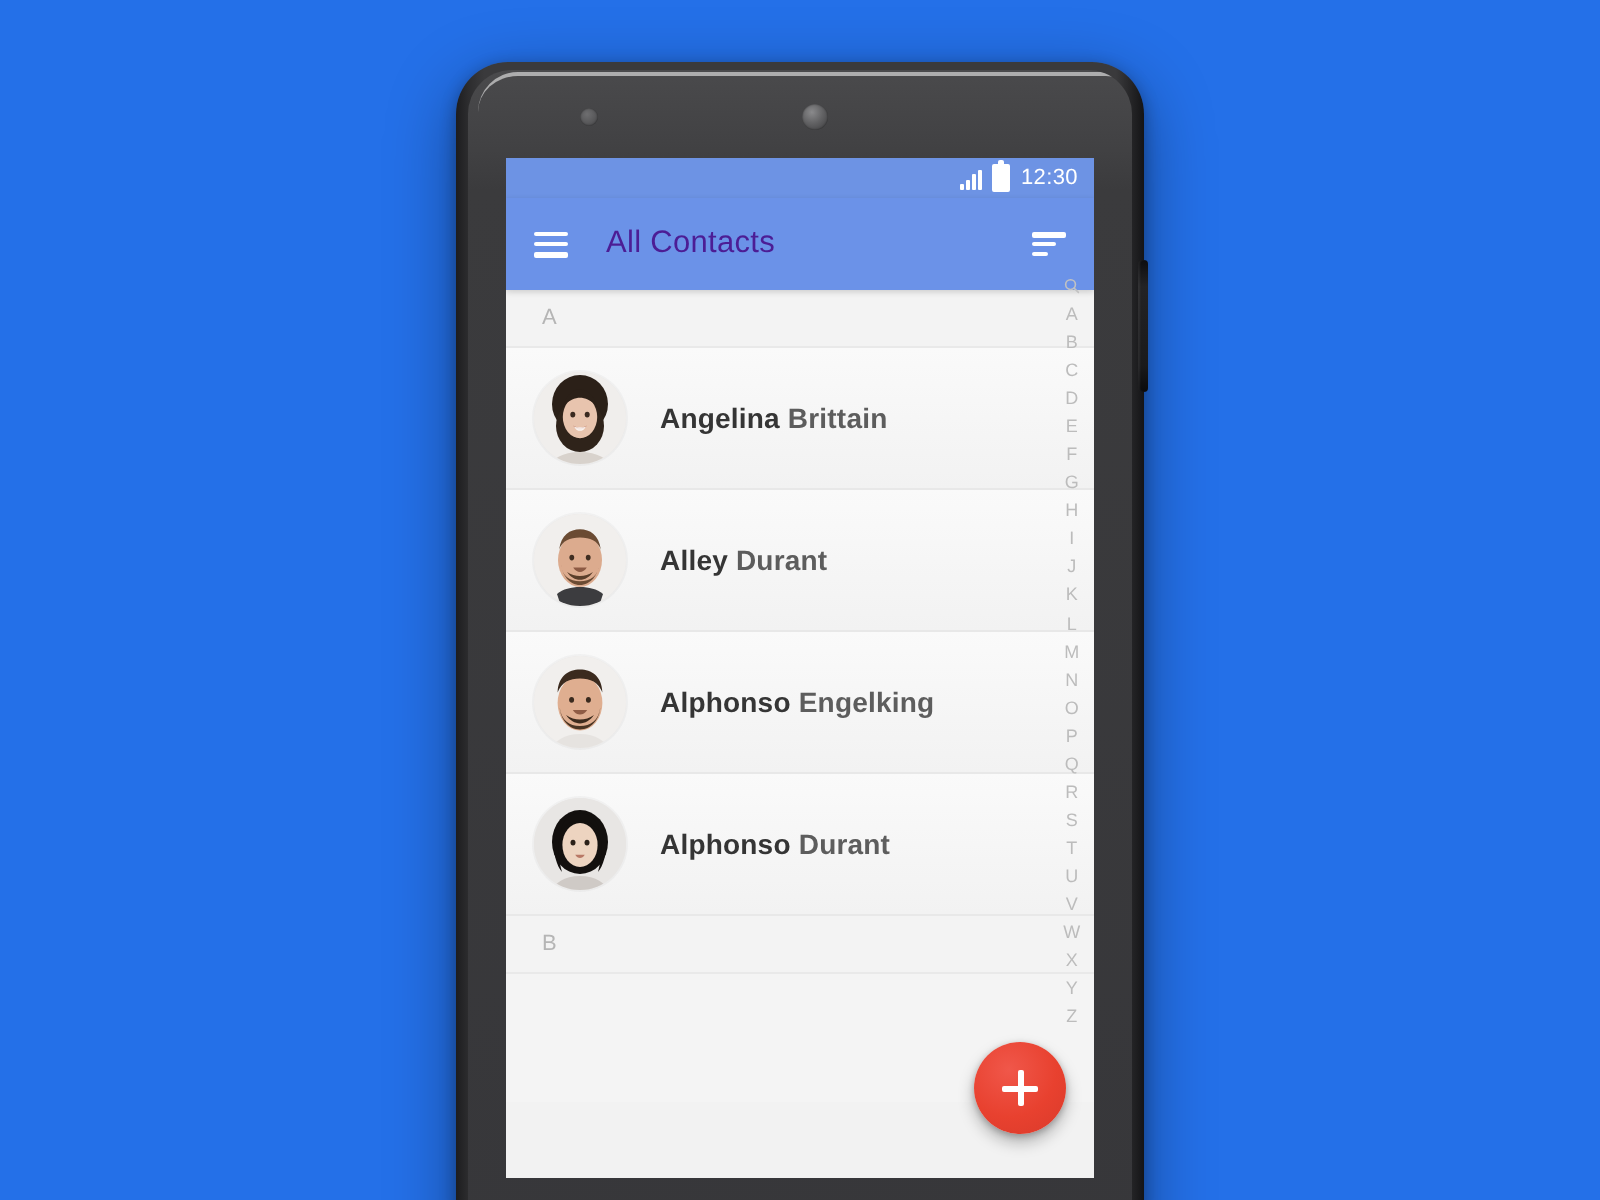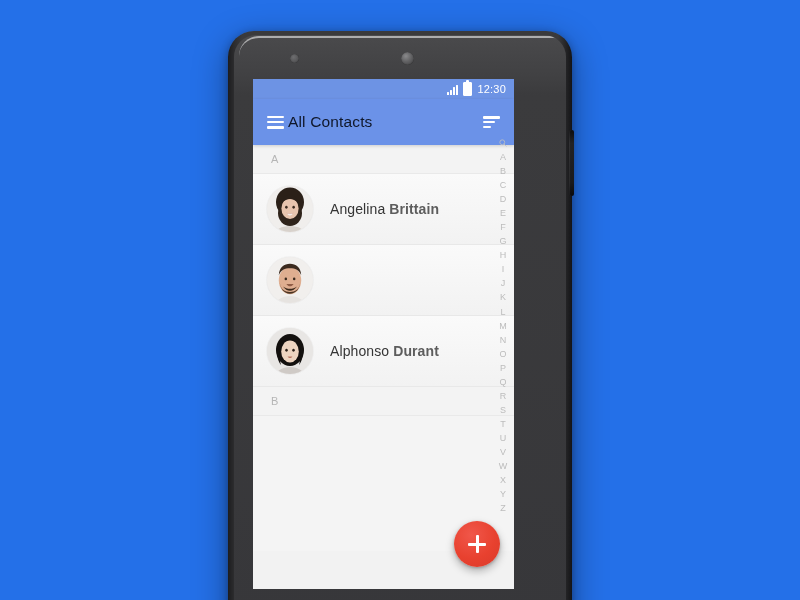--- a/index.html
+++ b/index.html
@@ -68,21 +68,21 @@
     border-radius: 2px;
     background: linear-gradient(to bottom, #0d0d0f, #232325 20%, #1a1a1c 80%, #0a0a0c);
     box-shadow: inset 1px 0 1px rgba(255,255,255,0.08);
   }
 
   
   #screen {
     position: absolute;
     left: 19px;
     top: 44px;
-    width: 261px;
+    width: 294px;
     height: 510px;
     background: #f2f2f2;
     overflow: hidden;
   }
 
   
   #status-bar {
     height: 20px;
     background: #6d93e4;
     display: flex;
@@ -126,23 +126,23 @@
     position: relative;
     z-index: 3;
   }
   #menu-icon {
     width: 17px; height: 13px;
     display: flex; flex-direction: column; justify-content: space-between;
     cursor: pointer;
   }
   #menu-icon span { display: block; height: 2.5px; background: #ffffff; border-radius: 1px; }
   #app-bar-title {
-    color: #0f172a;
+    color: #4c1d95;
     font-size: 15.5px;
-    margin-left: 4px;
+    margin-left: 19px;
     letter-spacing: 0.15px;
     flex: 1;
   }
   #sort-icon {
     width: 17px; height: 12px;
     display: flex; flex-direction: column; justify-content: space-between;
     align-items: flex-start;
     cursor: pointer;
   }
   #sort-icon span { display: block; height: 2.5px; background: #ffffff; border-radius: 1px; }
@@ -202,21 +202,21 @@
     box-shadow: 0 0 0 1px rgba(0,0,0,0.03);
   }
   .avatar svg { display: block; width: 46px; height: 46px; }
   .contact-name {
     margin-left: 17px;
     font-size: 14px;
     color: #3c3c3c;
     letter-spacing: 0.1px;
     white-space: nowrap;
   }
-  .contact-name .fname { font-weight: normal; color: #353535; }
+  .contact-name .fname { font-weight: bold; color: #353535; }
   .contact-name .lname { font-weight: bold; color: #5d5d5d; }
 
   
   #alpha-index {
     position: absolute;
     right: 0;
     top: 58px;
     width: 22px;
     height: 452px;
     display: flex;
@@ -314,34 +314,58 @@
               <path d="M19.6 26.8c1 1.5 2.1 2.1 3.4 2.1s2.4-.6 3.4-2.1c-1 .75-2.1 1.05-3.4 1.05s-2.4-.3-3.4-1.05z" fill="#b4664f"></path>
               <path d="M19.9 27.2c2.1.6 4.1.6 6.2 0-1 1.6-2 2.2-3.1 2.2s-2.1-.6-3.1-2.2z" fill="#fff" opacity="0.85"></path>
             </svg>
           </div>
           <div class="contact-name">
             <span class="fname">Angelina</span>
             <span class="lname">Brittain</span>
           </div>
         </div>
 
+        <div class="contact-row">
+          <div class="avatar">
+            <svg viewBox="0 0 46 46">
+              <rect width="46" height="46" fill="#f1efed"></rect>
+              <path d="M23 39c-8 0-13 4-14 7h28c-1-3-6-7-14-7z" fill="#e9e6e3"></path>
+              <path d="M11.5 40c3-2.5 7-3.5 11.5-3.5S31.5 37.5 34.5 40l-2 6h-19z" fill="#3c3c3f"></path>
+              <ellipse cx="23" cy="23" rx="11" ry="13.5" fill="#dcab8e"></ellipse>
+              <path d="M12.6 17.8C13.5 10.5 18 7.6 23 7.6s9.5 2.9 10.4 10.2c-1.6-4.4-5.3-6-10.4-6s-8.8 1.6-10.4 6z" fill="#6b4b33"></path>
+              <path d="M13.5 25c.6 5.5 4.2 10.5 9.5 10.5S32 30.5 32.6 25c-.6 6.2-4.4 8.6-9.6 8.6s-8.9-2.4-9.5-8.6z" fill="#6b4b33"></path>
+              <path d="M16.5 29c1.8 2.6 4 3.9 6.5 3.9s4.7-1.3 6.5-3.9c-2 1.4-4.2 2-6.5 2s-4.5-.6-6.5-2z" fill="#5a3e2a"></path>
+              <ellipse cx="18.9" cy="21.8" rx="1.2" ry="1.4" fill="#3f2e22"></ellipse>
+              <ellipse cx="27.1" cy="21.8" rx="1.2" ry="1.4" fill="#3f2e22"></ellipse>
+              <path d="M19.6 26.8h6.8c-.9 1.5-2.1 2.2-3.4 2.2s-2.5-.7-3.4-2.2z" fill="#8d5a44"></path>
+            </svg>
+          </div>
+          <div class="contact-name">
+            <span class="fname">Alley</span>
+            <span class="lname">Durant</span>
+          </div>
+        </div>
 
         <div class="contact-row">
           <div class="avatar">
             <svg viewBox="0 0 46 46">
               <rect width="46" height="46" fill="#f1efed"></rect>
               <path d="M23 39c-8 0-13 4-14 7h28c-1-3-6-7-14-7z" fill="#e6e3e0"></path>
               <ellipse cx="23" cy="23.5" rx="11.2" ry="13.8" fill="#dfae90"></ellipse>
               <path d="M11.8 18.2C12.2 10 17.2 6.8 23 6.8s10.8 3.2 11.2 11.4c-2-5.2-6-7-11.2-7s-9.2 1.8-11.2 7z" fill="#3b2a1e"></path>
               <path d="M12.8 25.5c.5 6.2 4.5 11.2 10.2 11.2s9.7-5 10.2-11.2c-.8 6.8-4.8 9.5-10.2 9.5s-9.4-2.7-10.2-9.5z" fill="#4a3524"></path>
               <path d="M16 29.5c2 2.8 4.4 4.2 7 4.2s5-1.4 7-4.2c-2.2 1.6-4.5 2.3-7 2.3s-4.8-.7-7-2.3z" fill="#3d2b1d"></path>
               <ellipse cx="18.8" cy="21.9" rx="1.25" ry="1.45" fill="#3a2a1e"></ellipse>
               <ellipse cx="27.2" cy="21.9" rx="1.25" ry="1.45" fill="#3a2a1e"></ellipse>
               <path d="M19.4 27h7.2c-1 1.6-2.2 2.3-3.6 2.3s-2.6-.7-3.6-2.3z" fill="#8f5c45"></path>
             </svg>
+          </div>
+          <div class="contact-name">
+            <span class="fname">Alphonso</span>
+            <span class="lname">Engelking</span>
           </div>
         </div>
 
         <div class="contact-row">
           <div class="avatar">
             <svg viewBox="0 0 46 46">
               <rect width="46" height="46" fill="#e8e6e4"></rect>
               <path d="M23 39c-8 0-13 4-14 7h28c-1-3-6-7-14-7z" fill="#cfcac6"></path>
               <ellipse cx="23" cy="22" rx="14" ry="16" fill="#13100e"></ellipse>
               <ellipse cx="23" cy="23.5" rx="8.8" ry="11" fill="#edd4c0"></ellipse>

